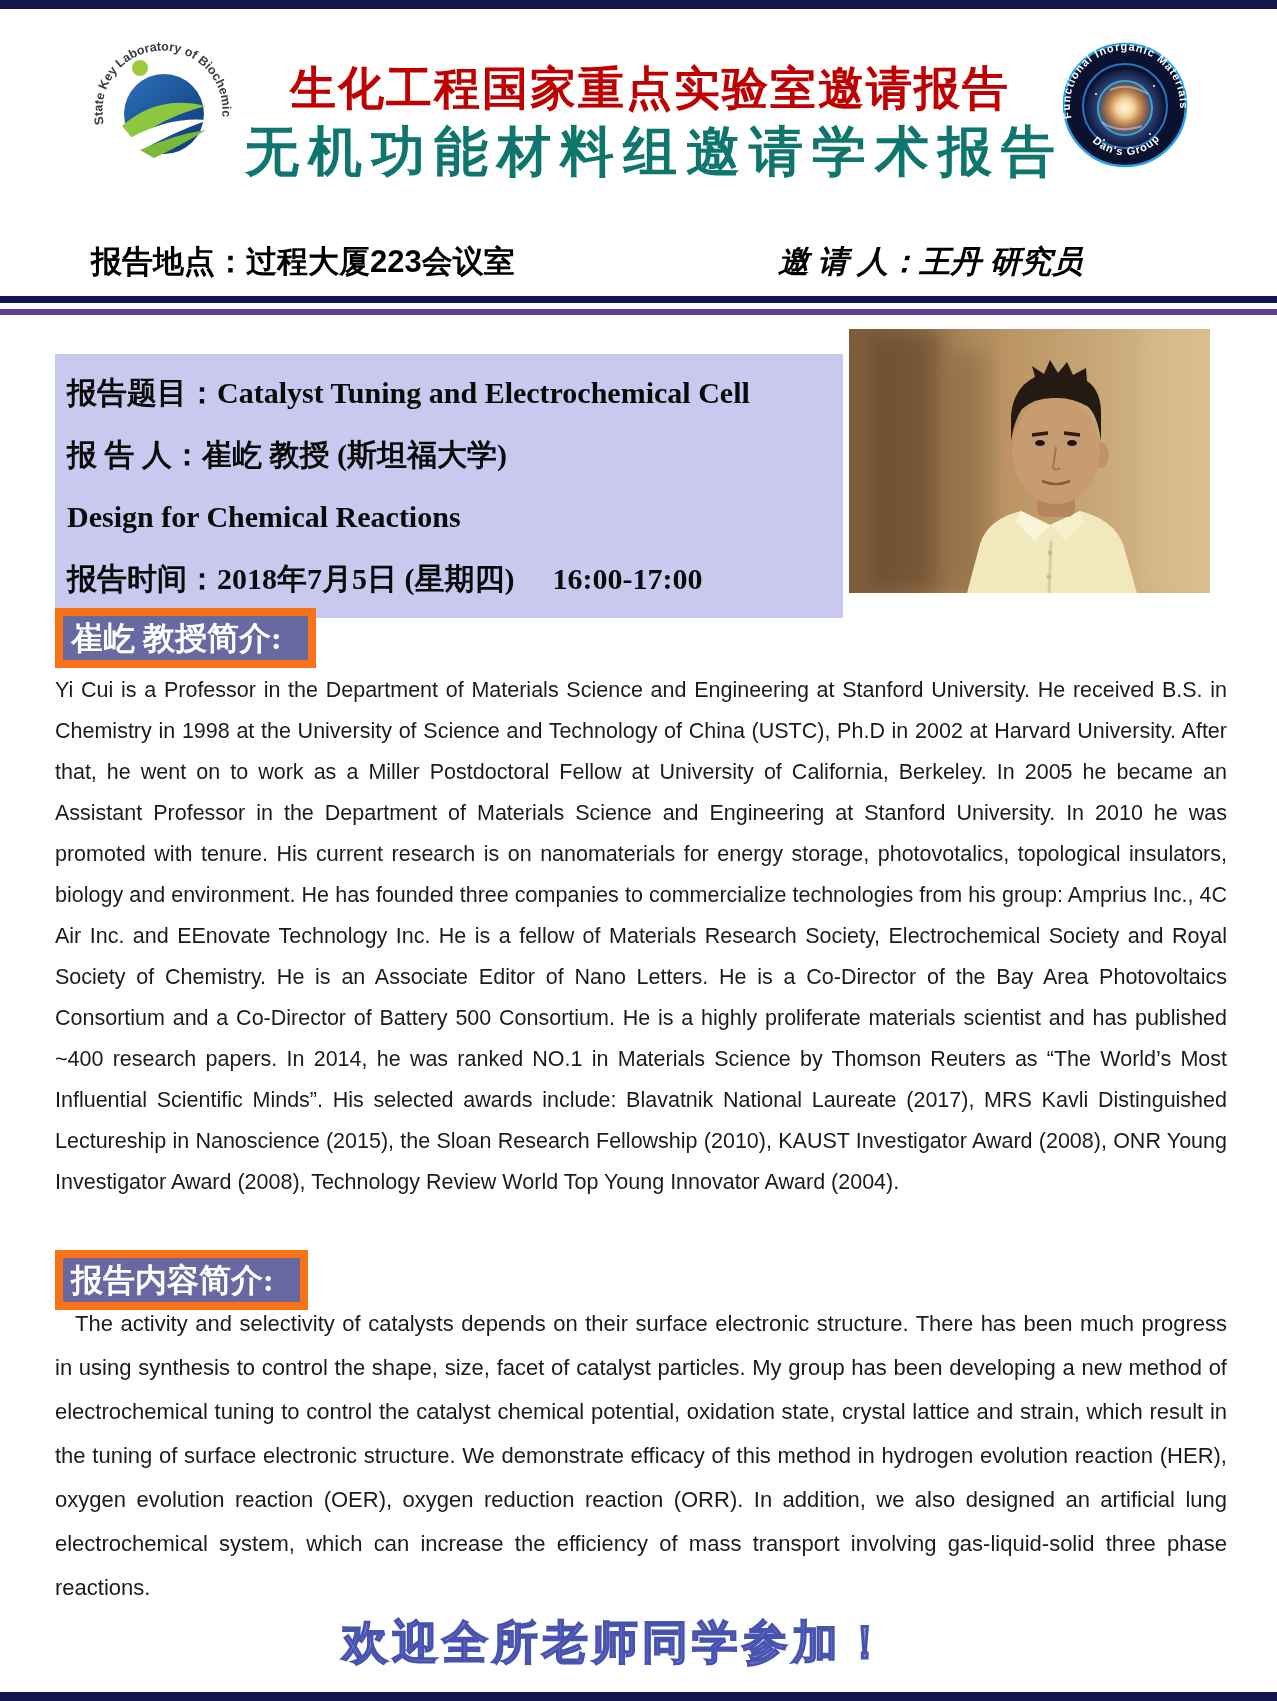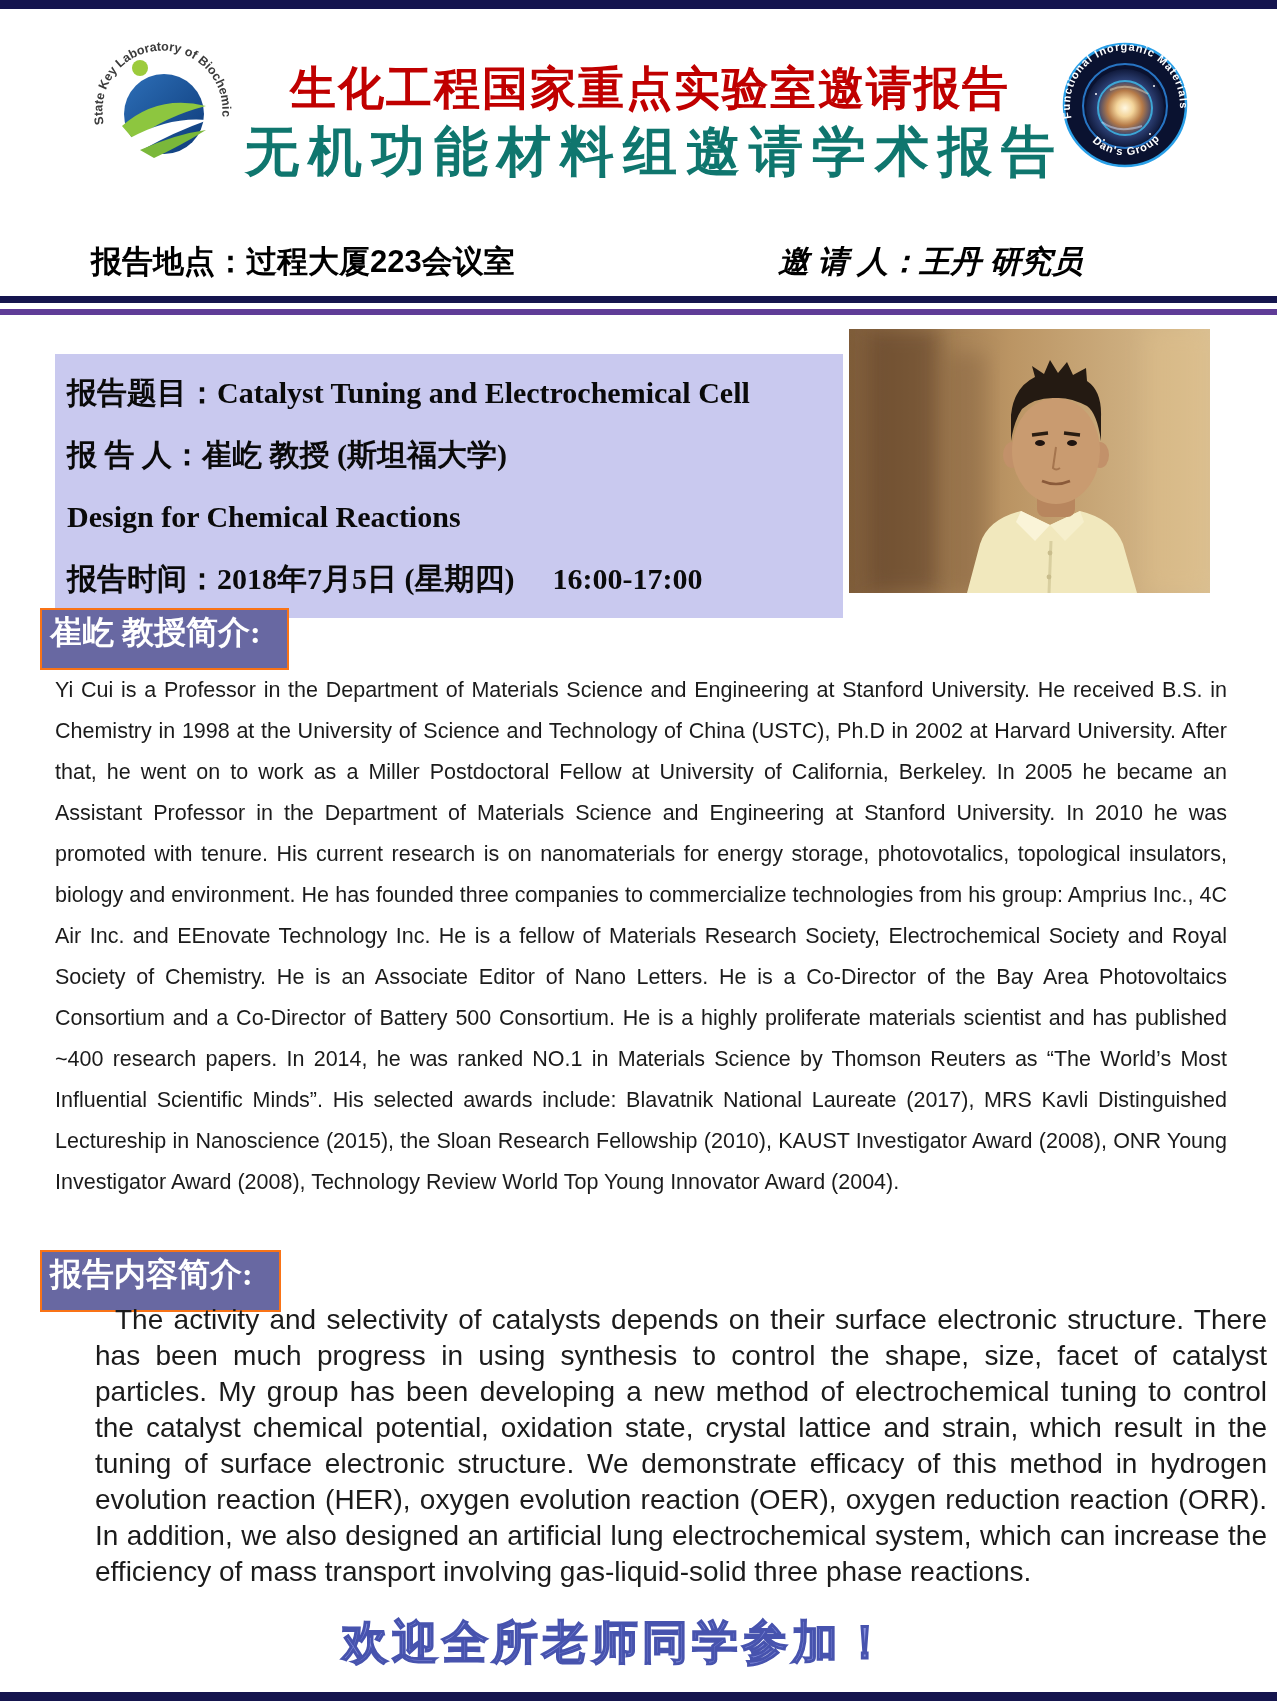--- a/index.html
+++ b/index.html
@@ -29,29 +29,29 @@
   
   .info-box{position:absolute;left:55px;top:329px;width:788px;height:264px;
             background:var(--box_bg,#c9c9ef);padding:8px 0 0 12px;box-sizing:border-box;
             font-family:"Liberation Serif",serif;font-weight:bold;font-size:30px;color:#0a0a0a;margin-top:25px;}
   .info-line{line-height:62px;height:62px;white-space:nowrap;}
   .time-range{margin-left:38px;}
 
   .photo{position:absolute;left:849px;top:329px;width:361px;height:264px;}
 
   
-  .badge{position:absolute;left:40px;background:var(--badge_bg,#6868a2);border:2px solid #f97316;
-         color:#fff;font-weight:bold;font-size:32px;line-height:40px;padding:2px 26px 16px 8px;
+  .badge{position:absolute;left:55px;background:var(--badge_bg,#6868a2);border:8px solid #f97316;
+         color:#fff;font-weight:bold;font-size:32px;line-height:40px;padding:2px 26px 2px 8px;
          font-family:"Liberation Serif",serif;white-space:nowrap;}
   .badge.bio{top:608px;}
   .badge.abstract{top:1250px;}
 
   .para{position:absolute;left:55px;width:1172px;text-align:justify;color:#1b1b1b;}
   .para.bio{top:670px;font-size:21.5px;line-height:41px;}
-  .para.abstract{top:1302px;font-size:28px;line-height:36px;text-indent:20px;margin-left:40px;}
+  .para.abstract{top:1302px;font-size:22px;line-height:44px;text-indent:20px;}
 
   .welcome{position:absolute;left:0;top:1612px;width:1234px;text-align:center;
            font-size:46px;font-weight:bold;color:var(--footer_text,#8a93e0);
            -webkit-text-stroke:1.5px #4753ae;letter-spacing:4px;}
 </style>
 </head>
 <body>
 
 <div class="poster">
 

